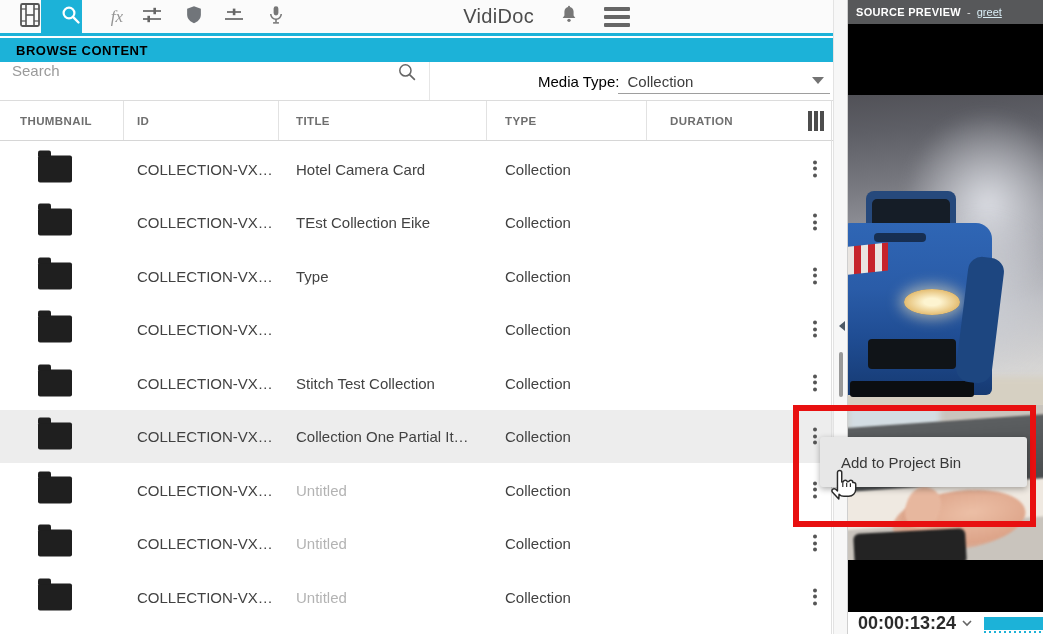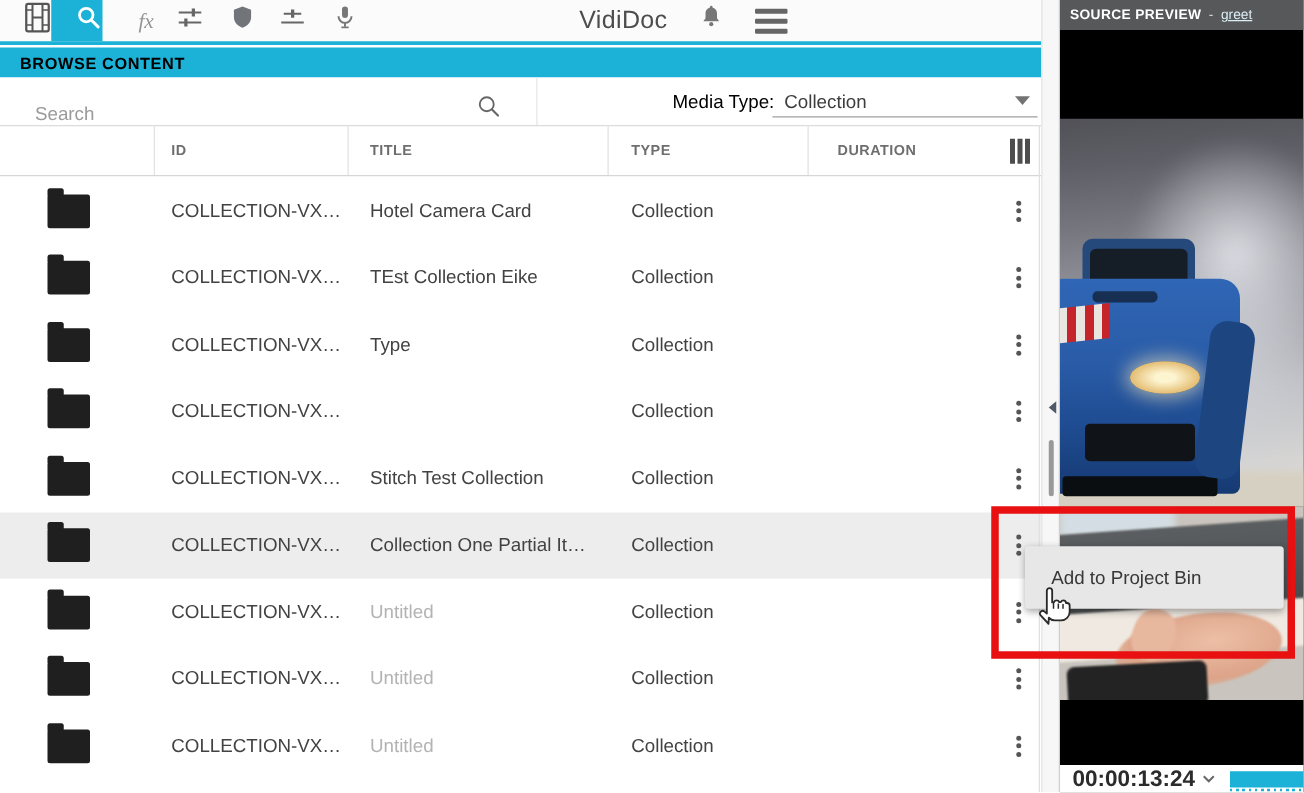--- a/index.html
+++ b/index.html
@@ -23,21 +23,21 @@
   .hamburger{display:flex;flex-direction:column;gap:4px;cursor:pointer}
   .hamburger i{display:block;width:26px;height:4px;background:#666;border-radius:1px}
 
   
   .browse-bar{position:absolute;left:0;top:38px;width:840px;height:24px;background:var(--accent);
     display:flex;align-items:center;padding-left:16px}
   .browse-bar span{color:#000000;font-size:13px;font-weight:bold;letter-spacing:.5px}
 
   .filter-row{position:absolute;left:0;top:62px;width:833px;height:38px;background:#fff}
   .search-box{position:absolute;left:0;top:0;width:430px;height:38px;border-right:1px solid #e6e6e6;
-    display:flex;align-items:flex-end;padding:0 28px;cursor:text}
+    display:flex;align-items:flex-start;padding:0 12px;cursor:text}
   .search-placeholder{color:#9a9a9a;font-size:15px;flex:1}
   .media-type{position:absolute;left:538px;top:0;height:38px;display:flex;align-items:center}
   .media-label{color:#000000;font-size:15px}
   .media-value{color:#3d3d3d;font-size:15px;margin-left:8px}
   .media-underline{position:absolute;left:618px;top:31px;width:212px;height:1px;background:#9e9e9e}
   .dd-arrow{position:absolute;left:812px;top:15px;width:0;height:0;
     border-left:6px solid transparent;border-right:6px solid transparent;border-top:7px solid #737373;cursor:pointer}
 
   
   .table-header{position:absolute;left:0;top:100px;width:833px;height:41px;background:#fff;
@@ -236,20 +236,21 @@
     </div>
     <div class="media-type">
       <span class="media-label">Media Type:</span>
       <span class="media-value">Collection</span>
     </div>
     <div class="media-underline"></div>
     <div class="dd-arrow"></div>
   </div>
 
   <div class="table-header">
+    <div class="th" style="left:20px">THUMBNAIL</div>
     <div class="th" style="left:137px">ID</div>
     <div class="th" style="left:296px">TITLE</div>
     <div class="th" style="left:505px">TYPE</div>
     <div class="th" style="left:670px">DURATION</div>
     <div class="th-sep" style="left:123px"></div>
     <div class="th-sep" style="left:278px"></div>
     <div class="th-sep" style="left:486px"></div>
     <div class="th-sep" style="left:646px"></div>
     <div class="cols-icon">
         <i></i>

